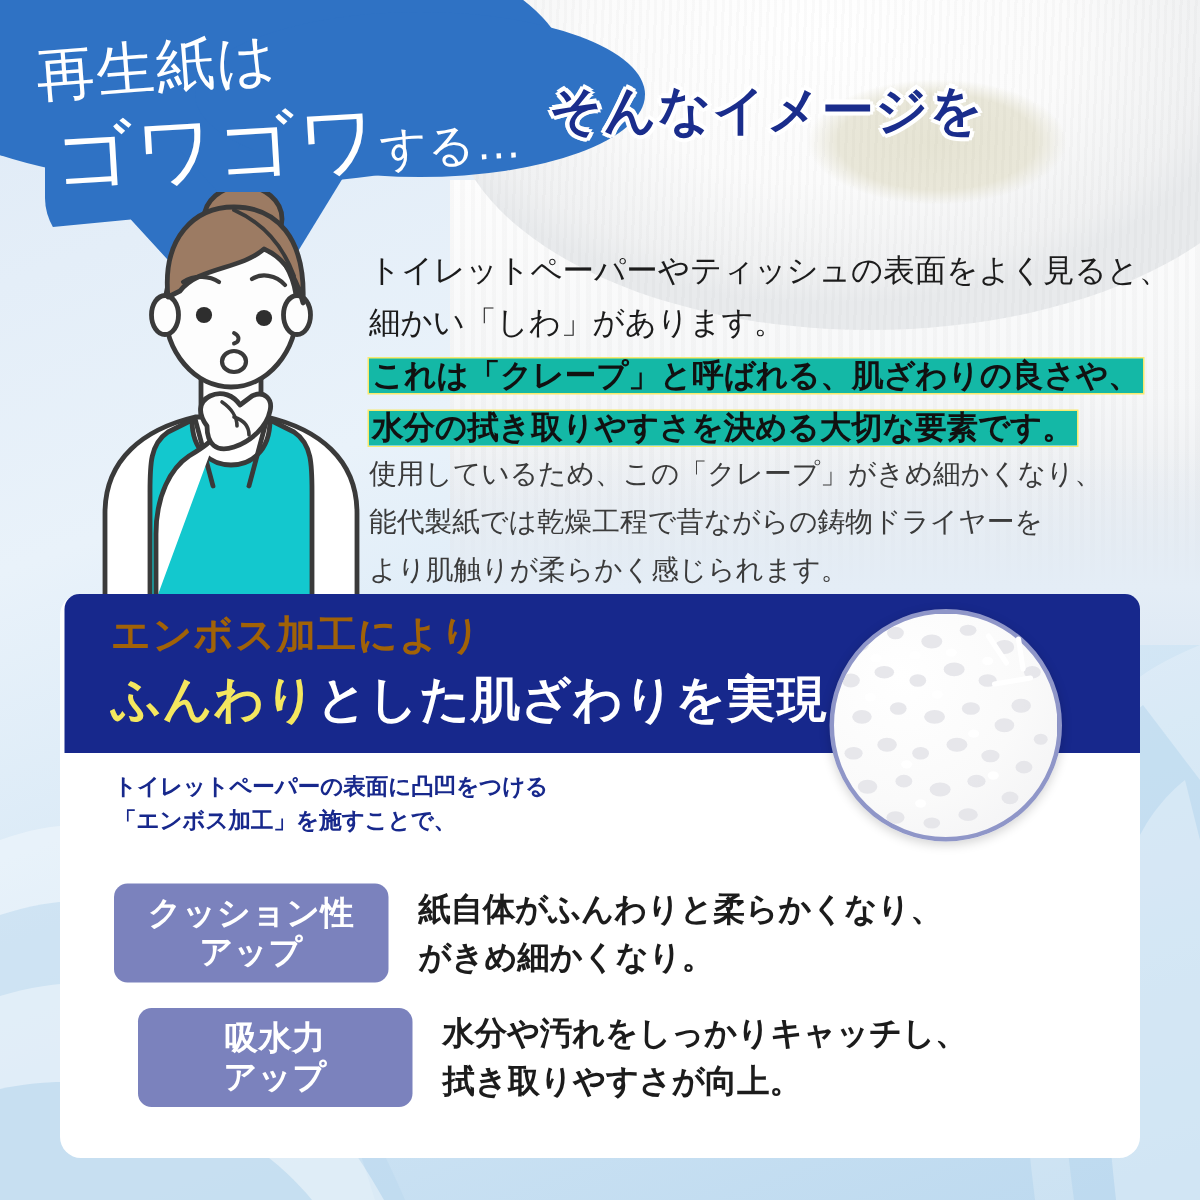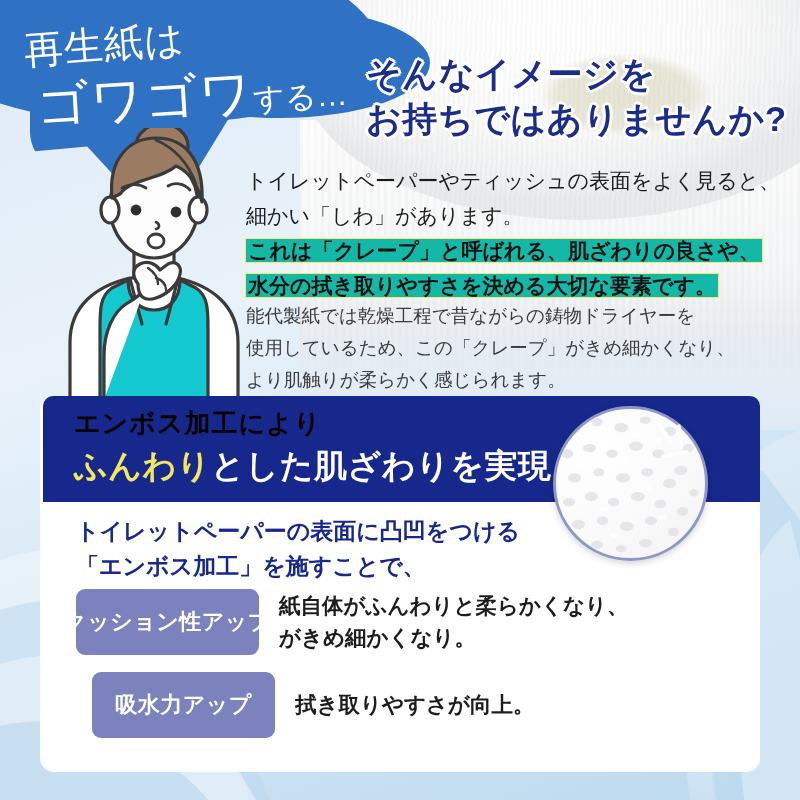--- a/index.html
+++ b/index.html
@@ -116,21 +116,21 @@
   .card {
     position:absolute; left:40px; top:396px; width:720px; height:376px;
     background:#ffffff; border-radius:14px; z-index:4;
   }
   .navy-band {
     position:absolute; left:43px; top:396px; width:717px; height:106px;
     background:#17288c; border-radius:10px 10px 0 0; z-index:5;
   }
   .band-l1 {
     position:absolute; left:74px; top:406px; z-index:8;
-    font-size:26px; font-weight:700; color:#000000; letter-spacing:1px; white-space:nowrap;
+    font-size:26px; font-weight:700; color:#a16207; letter-spacing:1px; white-space:nowrap;
   }
   .band-l2 {
     position:absolute; left:74px; top:444px; z-index:8;
     font-size:33px; font-weight:700; color:#fff; letter-spacing:.5px; white-space:nowrap;
   }
   .band-l2 .yel { color:#f4e75f; }
 
   
   .circle-wrap { position:absolute; left:553px; top:406px; width:155px; height:155px; z-index:9; }
   .circle-photo {
@@ -140,30 +140,30 @@
       radial-gradient(circle at 30% 28%, #ffffff 0%, #fafafa 55%, #f1f1f3 100%);
     box-shadow:0 2px 7px rgba(0,0,0,.18);
     overflow:hidden;
   }
   .emboss { position:absolute; inset:0; }
   .sparkles { position:absolute; left:96px; top:14px; width:60px; height:48px; z-index:10; }
 
   
   .sub-copy {
     position:absolute; left:76px; top:514px; z-index:7;
-    font-size:23px; line-height:1.52; color:#17288c; font-weight:700;
+    font-size:15px; line-height:1.52; color:#17288c; font-weight:700;
   }
   .sub-copy div { white-space:nowrap; }
 
   .feat { position:absolute; z-index:7; display:flex; align-items:center; }
   .feat.f1 { left:76px; top:589px; }
   .feat.f2 { left:76px; top:672px;padding-left:16px; }
   .badge {
     width:183px; height:66px; background:#7b82bd; border-radius:9px;
-    display:flex; flex-direction:row; align-items:center; justify-content:center;
+    display:flex; flex-direction:column; align-items:center; justify-content:center;
     color:#fff; font-weight:700; font-size:22px; line-height:1.18; letter-spacing:.5px;
   }
   .badge span { white-space:nowrap; }
   .feat-desc {
     margin-left:20px; font-size:21.5px; line-height:1.5;
     color:#1c1c1c; font-weight:700;
   }
   .feat-desc div { white-space:nowrap; }
 </style>
 </head>
@@ -190,33 +190,32 @@
   <div class="bubble-b"></div>
   <div class="bubble-tail"></div>
   <div class="bubble-tail2"></div>
   <div class="bubble-txt bub-l1">再生紙は</div>
   <div class="bubble-txt bub-l2">
     <span>ゴワゴワ</span><span class="small">する…</span>
   </div>
 
   <div class="headline">
     <div>そんなイメージを</div>
-    <div>お持ちではありませんか?</div>
   </div>
 
   <div class="body-copy">
     <div>トイレットペーパーやティッシュの表面をよく見ると、</div>
     <div>細かい「しわ」があります。</div>
     <div><span class="hl">これは「クレープ」と呼ばれる、肌ざわりの良さや、</span></div>
     <div><span class="hl">水分の拭き取りやすさを決める大切な要素です。</span></div>
   </div>
 
   <div class="note">
+    <div>使用しているため、この「クレープ」がきめ細かくなり、</div>
     <div>能代製紙では乾燥工程で昔ながらの鋳物ドライヤーを</div>
-    <div>使用しているため、この「クレープ」がきめ細かくなり、</div>
     <div>より肌触りが柔らかく感じられます。</div>
   </div>
 
   <svg class="woman" viewBox="0 0 210 272">
     <g stroke="#3a3a3a" stroke-width="3.2" stroke-linejoin="round" stroke-linecap="round">
 
       <ellipse cx="106" cy="18" rx="26" ry="22" fill="#9c7b63"></ellipse>
 
       <path d="M78,118 L78,150 L118,150 L118,118 Z" fill="#fdfdfd"></path>
 
@@ -340,17 +339,18 @@
       <div>がきめ細かくなり。</div>
     </div>
   </div>
 
   <div class="feat f2">
     <div class="badge">
       <span>吸水力</span>
       <span>アップ</span>
     </div>
     <div class="feat-desc">
+      <div>水分や汚れをしっかりキャッチし、</div>
       <div>拭き取りやすさが向上。</div>
     </div>
   </div>
 
 </div>
 
 </body></html>

